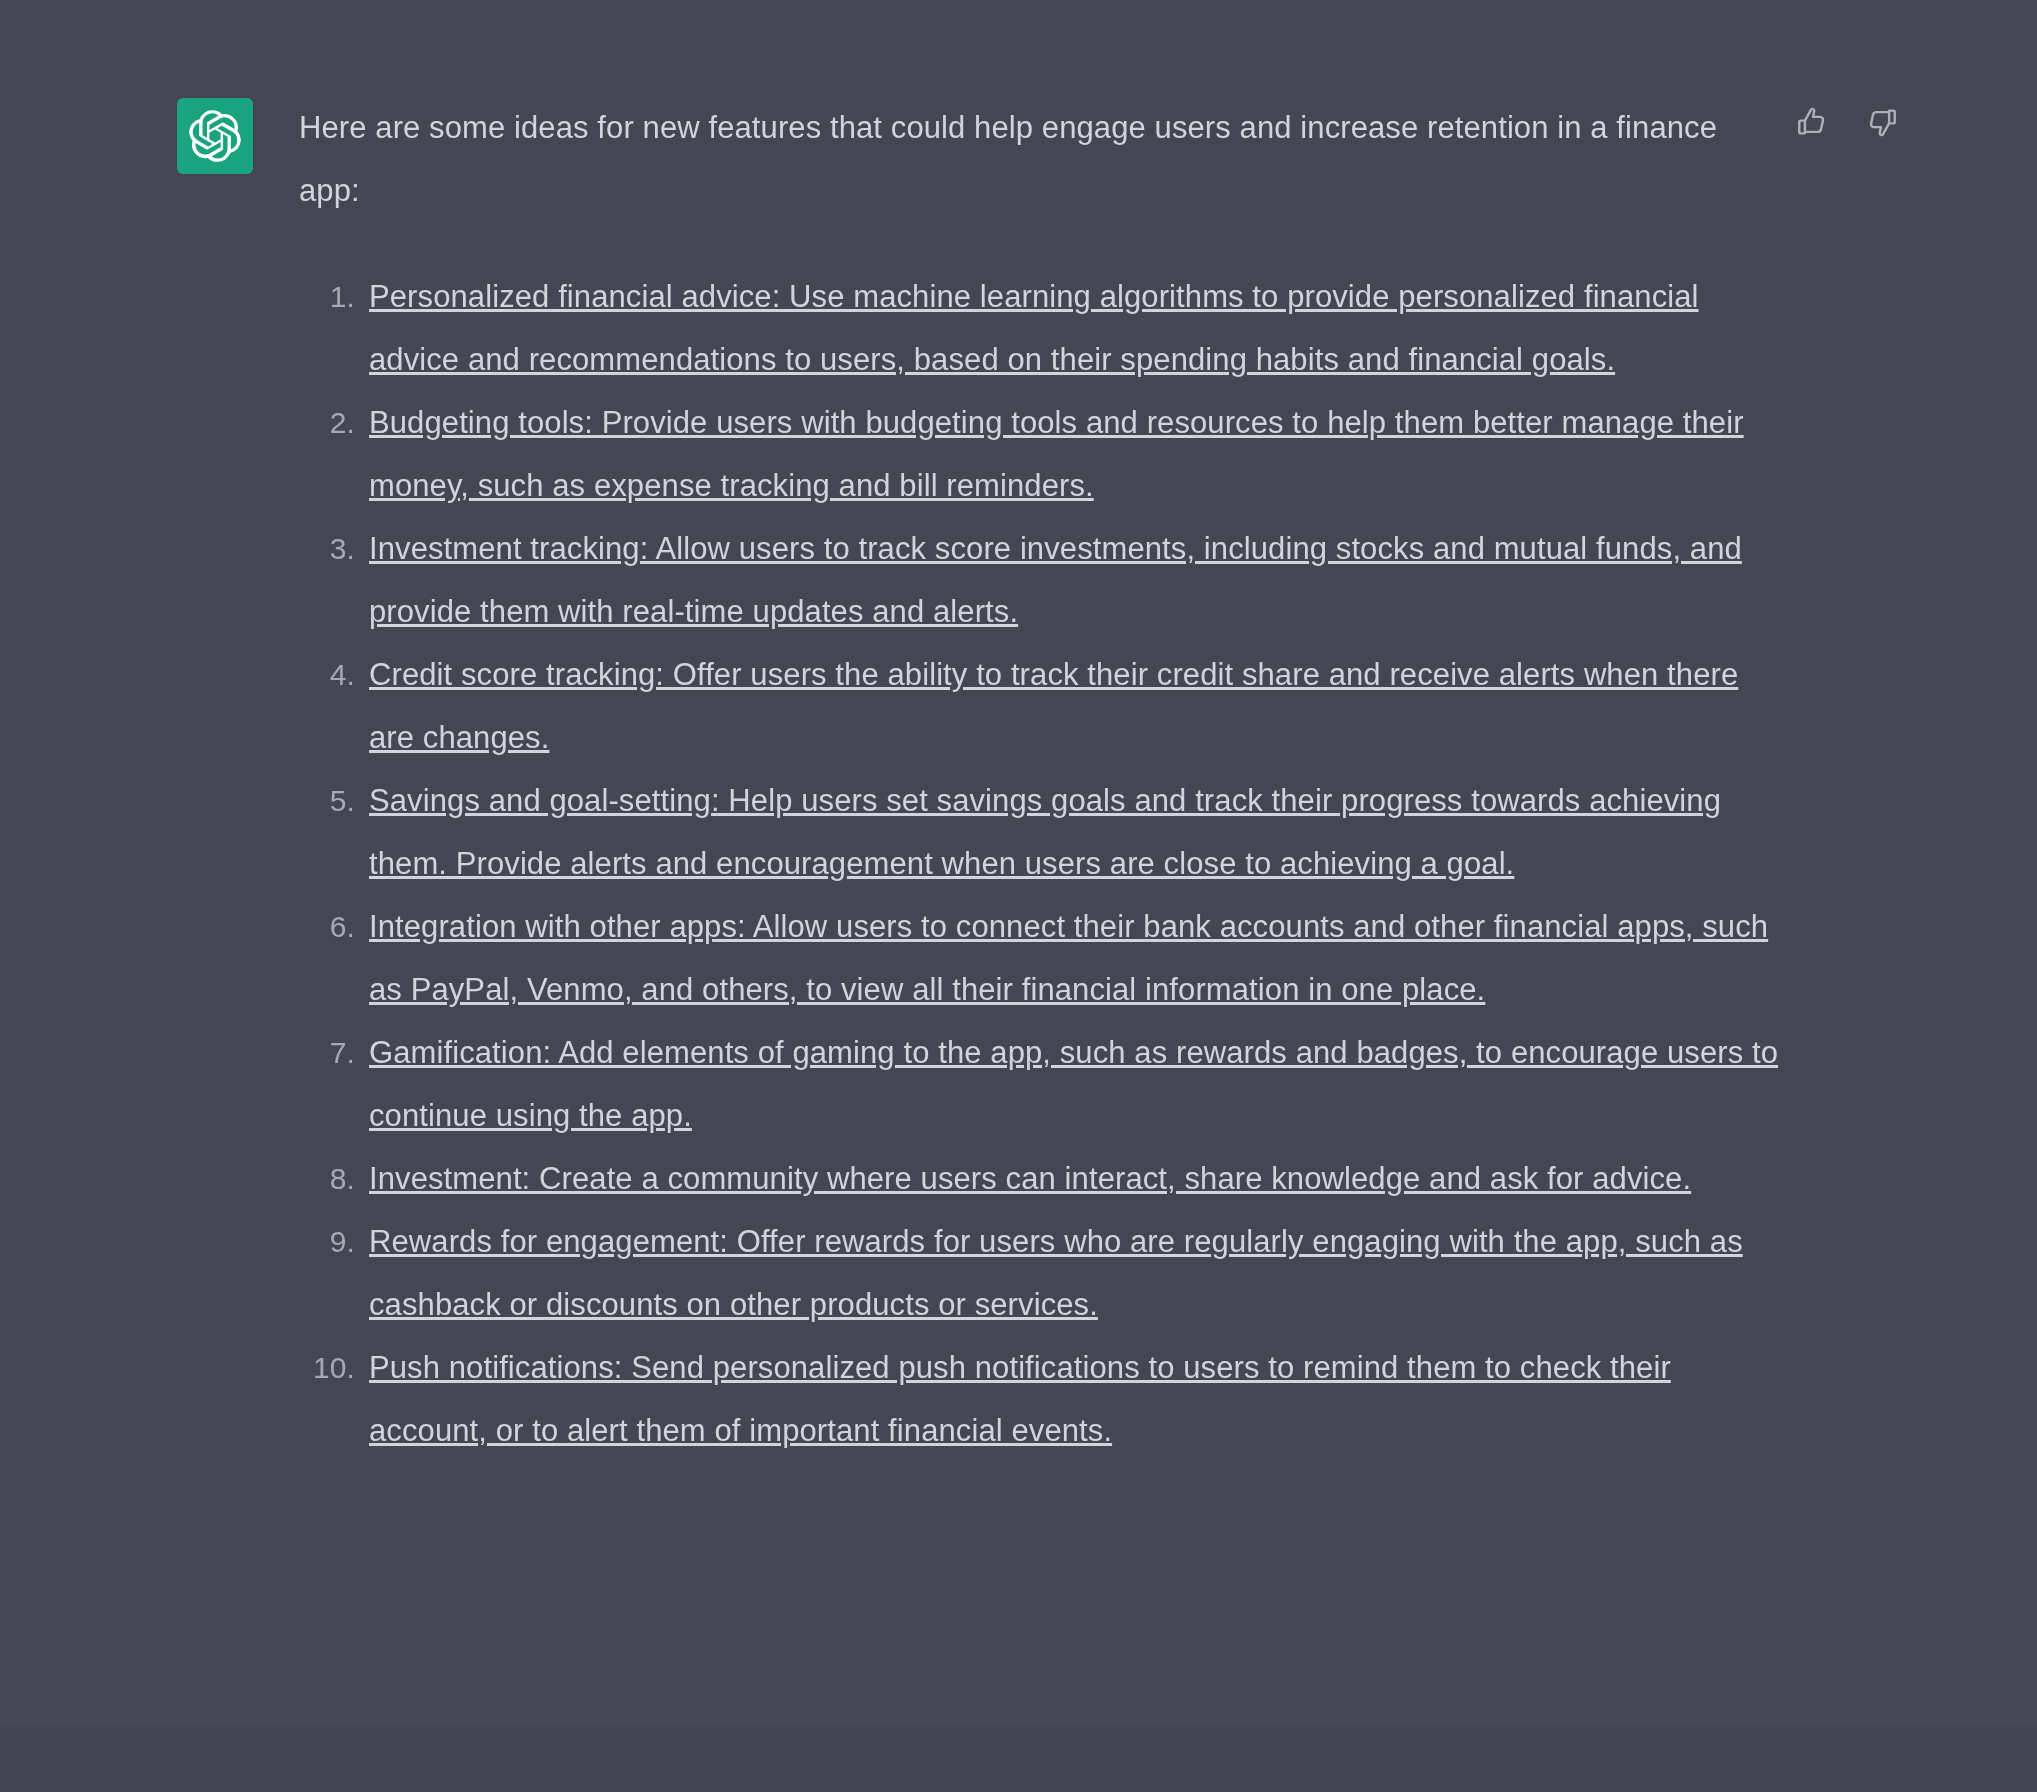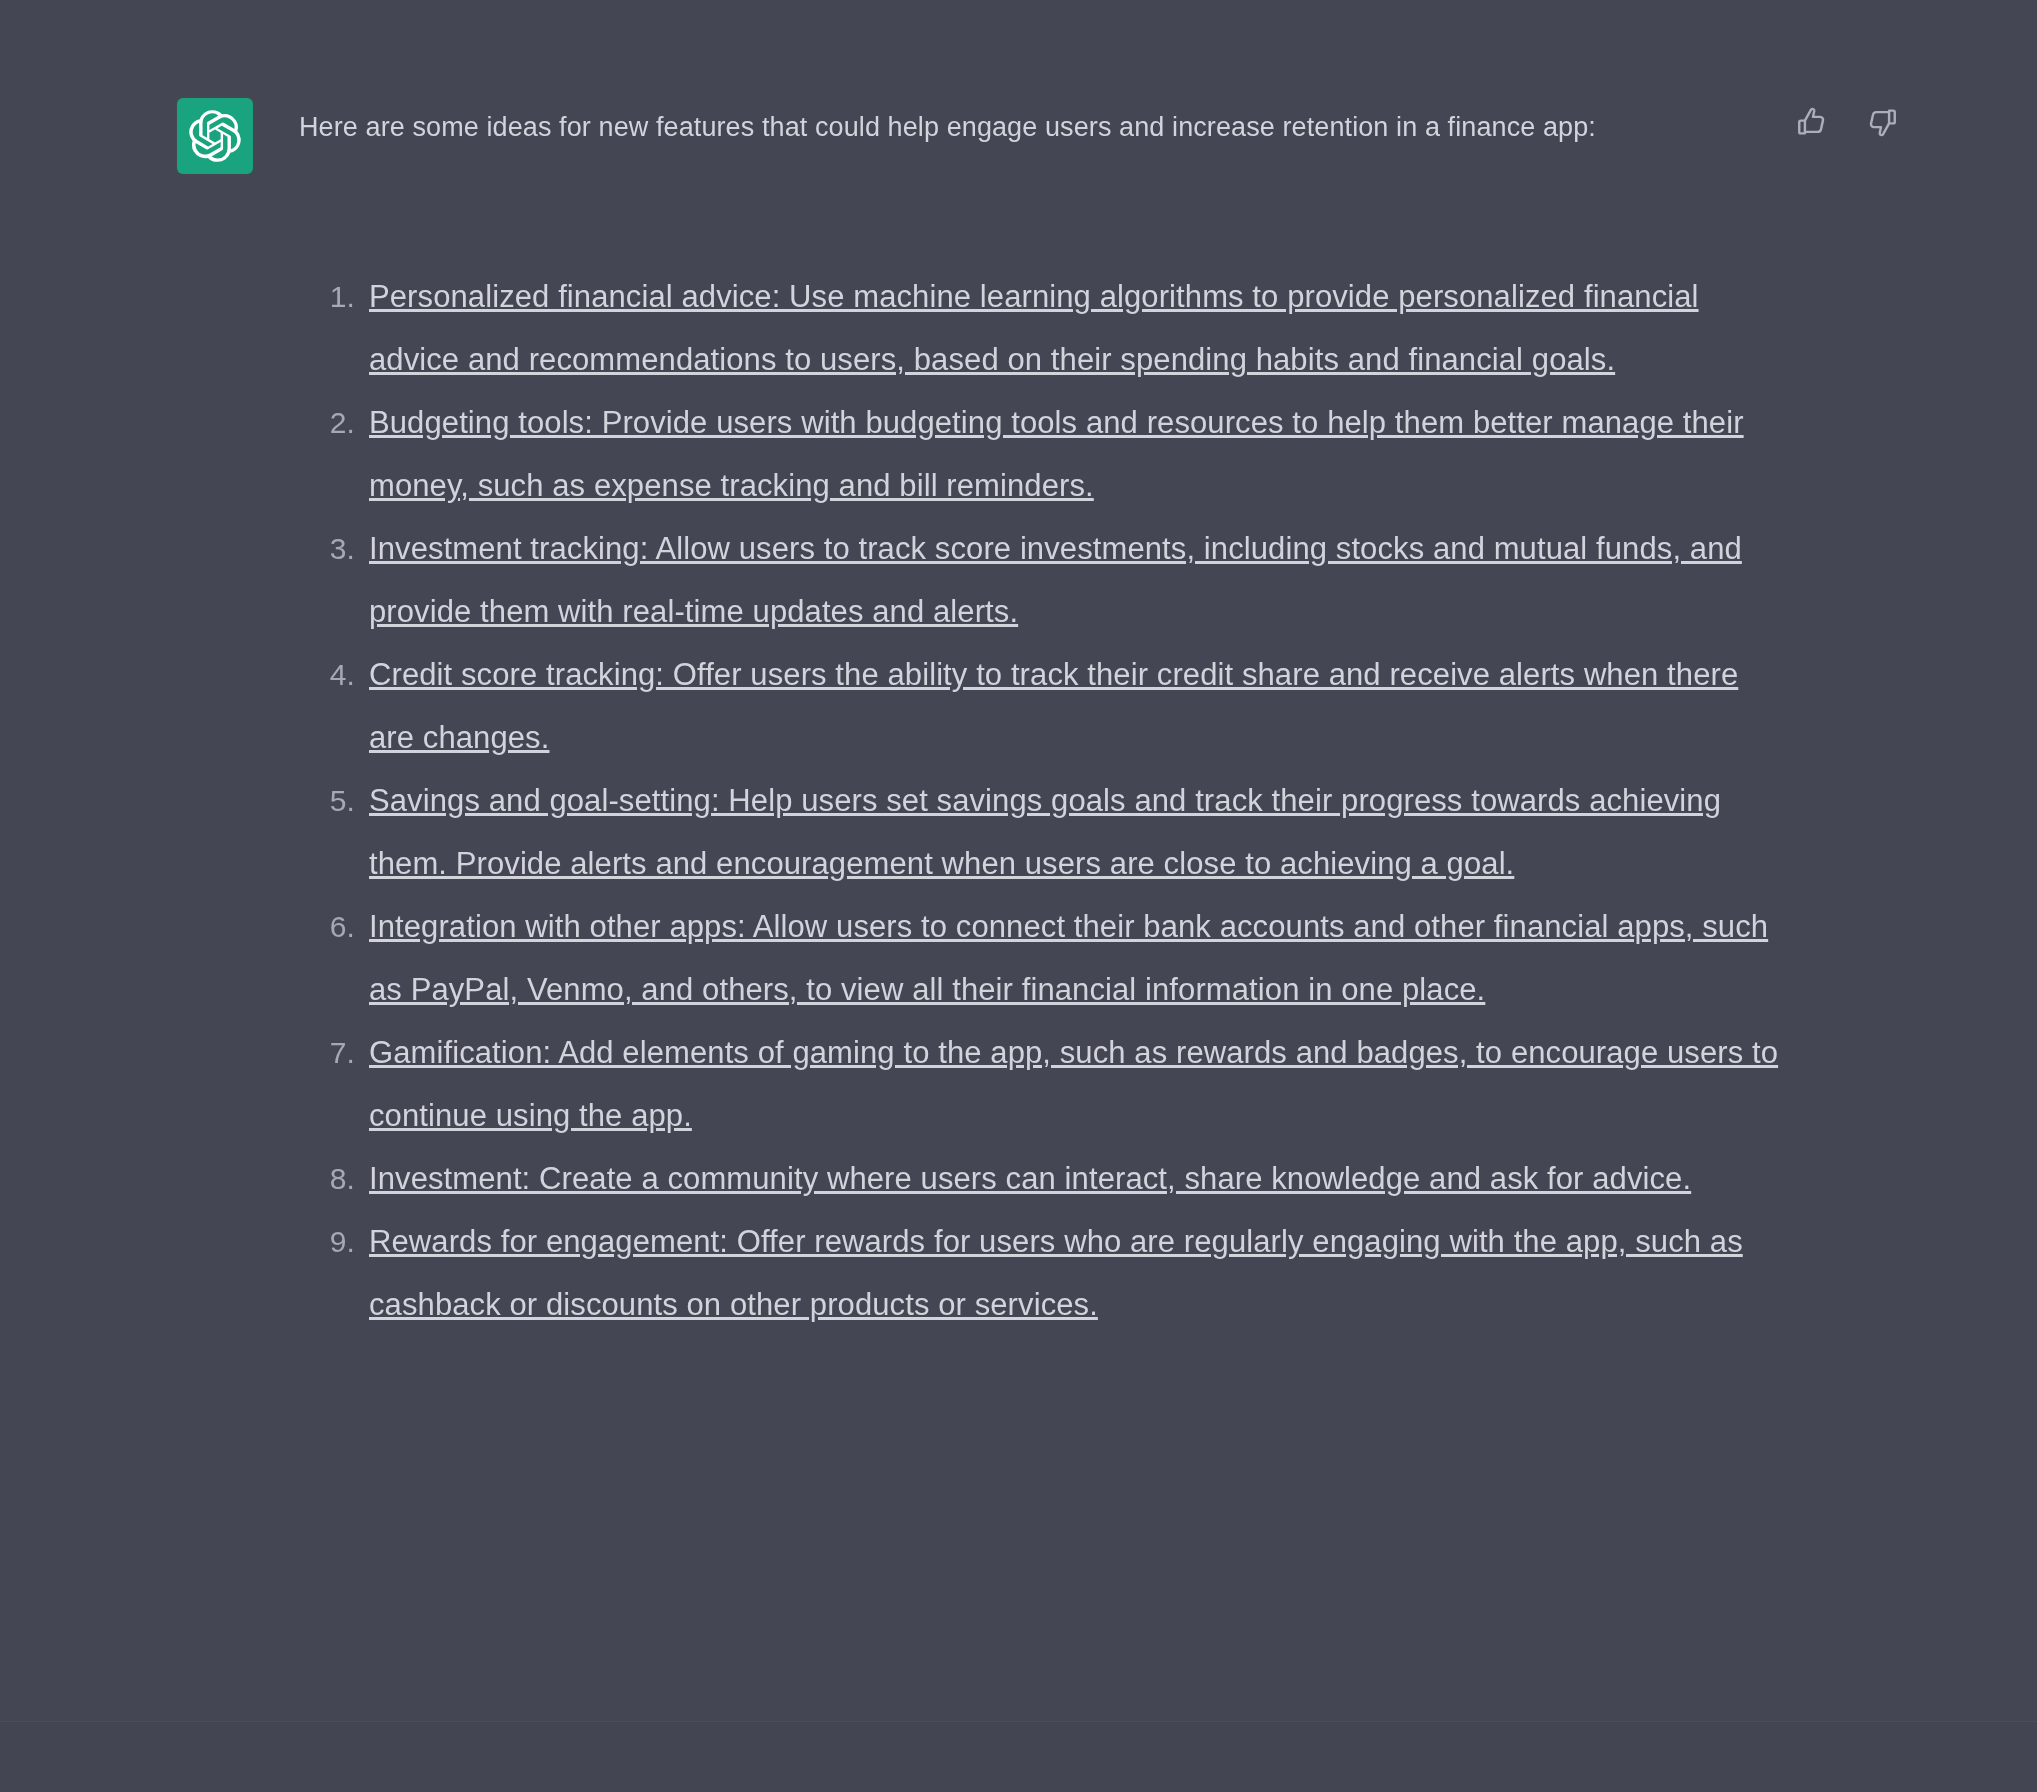--- a/index.html
+++ b/index.html
@@ -61,21 +61,21 @@
   
   .content {
     position: absolute;
     left: 299px;
     top: 96px;
     width: 1483px;
   }
 
   .intro {
     color: #d2d4dc;
-    font-size: 27px;
+    font-size: 31px;
     line-height: 63px;
     letter-spacing: 0.1px;
     max-width: 1473px;
     margin: 0;
     font-weight: 400;
   }
 
   
   ol.ideas {
     list-style: none;
@@ -208,20 +208,24 @@
             <span class="marker">7.</span>
             <span class="item-text">Gamification: Add elements of gaming to the app, such as rewards and badges, to encourage users to continue using the app.</span>
           </li>
           <li>
             <span class="marker">8.</span>
             <span class="item-text">Investment: Create a community where users can interact, share knowledge and ask for advice.</span>
           </li>
           <li>
             <span class="marker">9.</span>
             <span class="item-text">Rewards for engagement: Offer rewards for users who are regularly engaging with the app, such as cashback or discounts on other products or services.</span>
+          </li>
+          <li>
+            <span class="marker">10.</span>
+            <span class="item-text">Push notifications: Send personalized push notifications to users to remind them to check their account, or to alert them of important financial events.</span>
           </li>
         </ol>
       </div>
 
       <div class="feedback">
         <button class="icon-btn" aria-label="Good response">
           <span>
             <svg viewBox="0 0 24 24" aria-hidden="true">
               <path d="M7 11v9H4a1 1 0 0 1-1-1v-7a1 1 0 0 1 1-1h3z"></path>
               <path d="M7 11l4.2-7.6a1.3 1.3 0 0 1 2.4.9l-.9 4.1h5.1a2 2 0 0 1 1.95 2.45l-1.4 6.2A2.4 2.4 0 0 1 16 19H7"></path>

